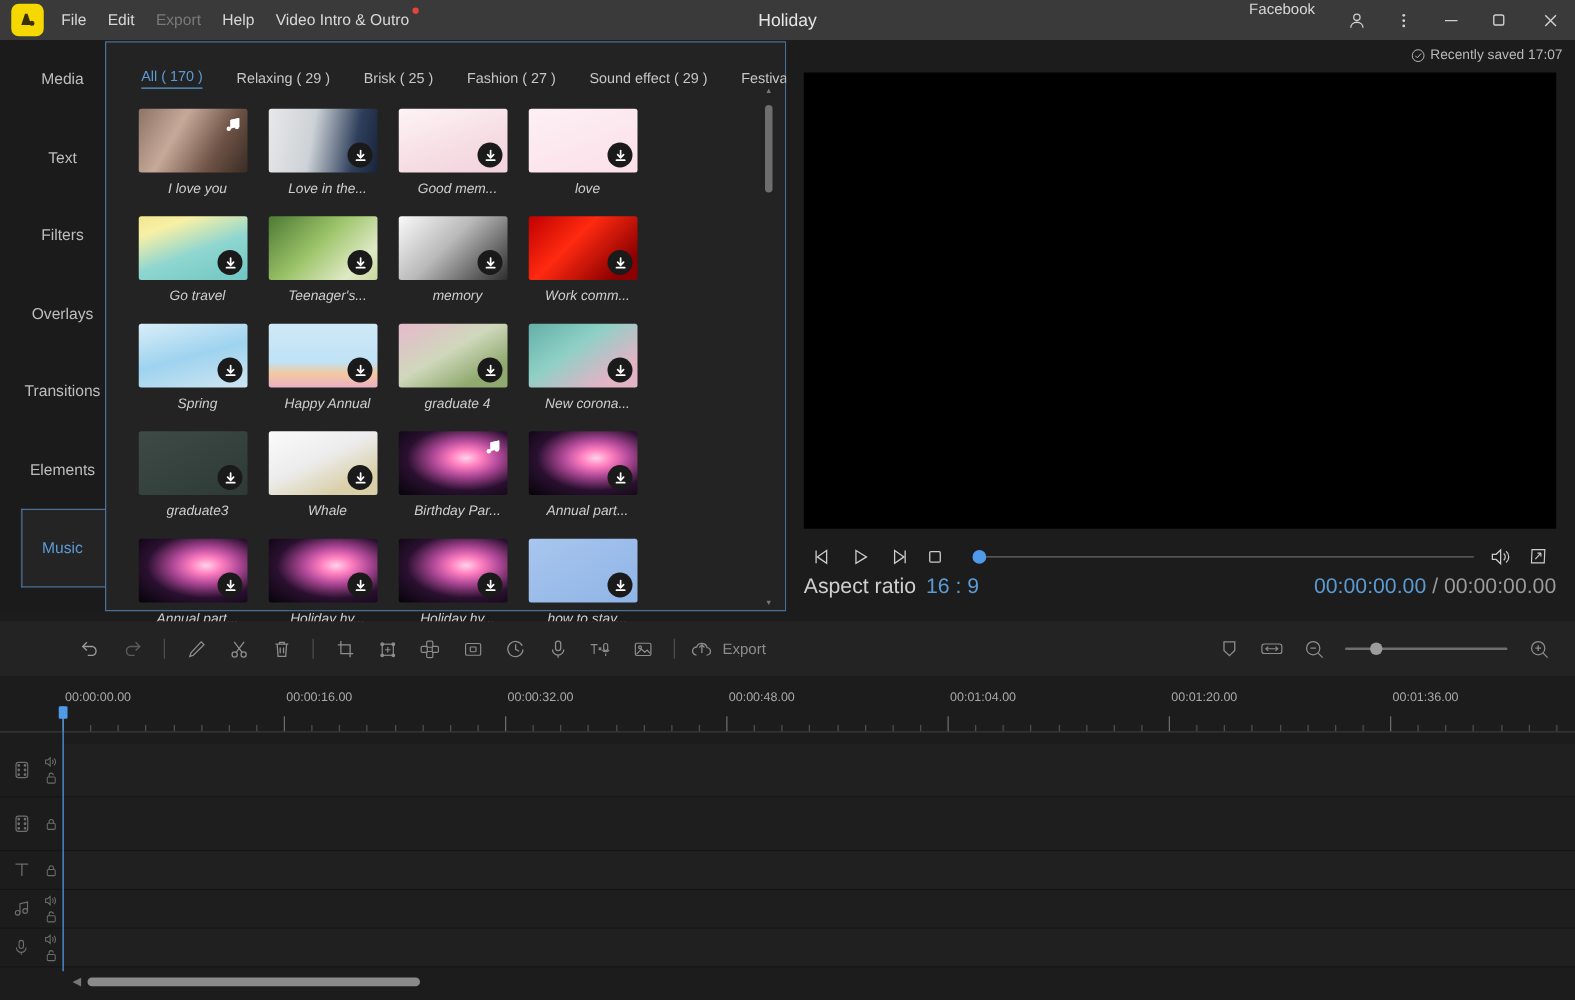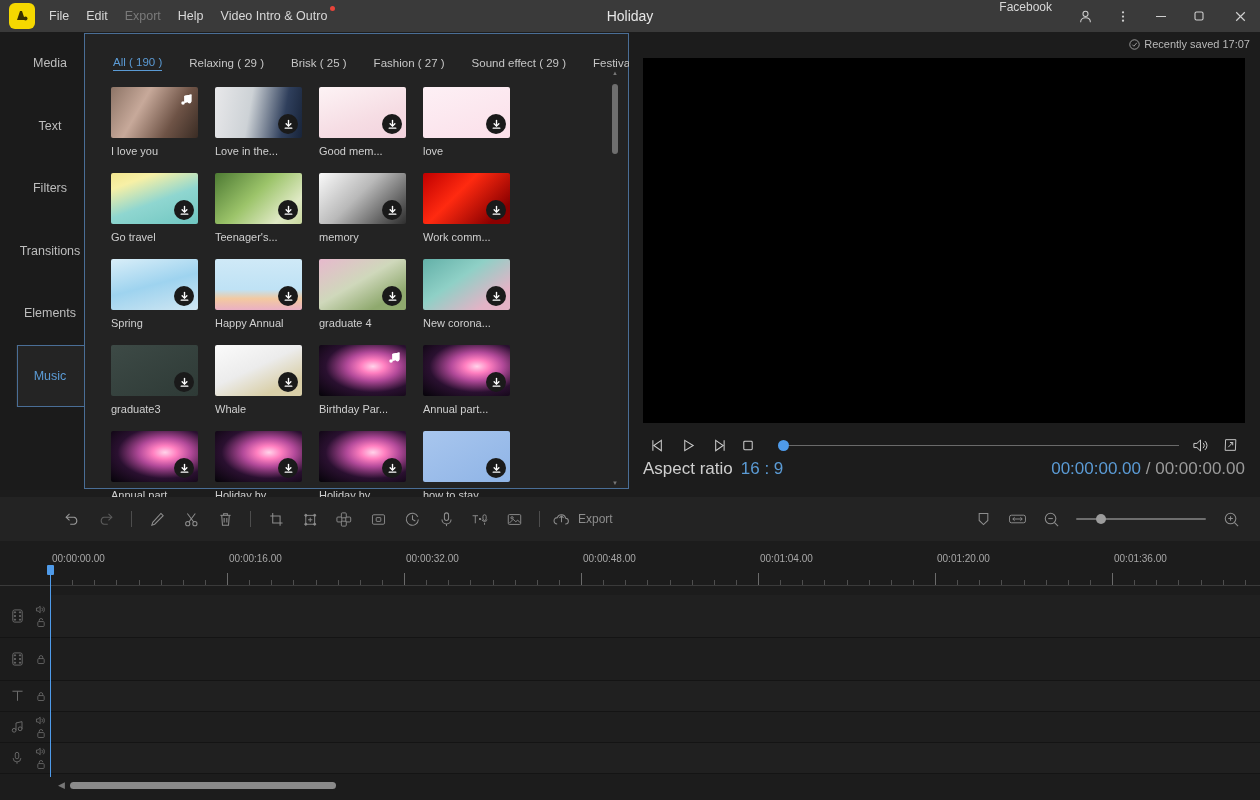--- a/index.html
+++ b/index.html
@@ -82,23 +82,23 @@
     position: relative; width: 87px; height: 51px; border-radius: 2px;
     overflow: hidden; background: #444;
   }
   .thumb .badge {
     position: absolute; width: 20px; height: 20px; border-radius: 50%;
     display: flex; align-items: center; justify-content: center;
   }
   .badge.dl { right: 4px; bottom: 4px; background: #1a1a1a; color: #fff; }
   .badge.note { right: 2px; top: 2px; background: transparent; color: #fff; }
   .tile-label {
-    width: 94px; margin-top: 7px; text-align: left;
+    width: 94px; margin-top: 7px; text-align: center;
     font-size: 11px; color: #cfcfcf; white-space: nowrap;
-    overflow: hidden; text-overflow: clip;
+    overflow: hidden; text-overflow: clip; font-style: italic;
   }
   .vscroll {
     position: absolute; right: 10px; top: 44px; width: 6px; height: 400px;
   }
   .vscroll .thumbbar {
     position: absolute; top: 6px; left: 0; width: 6px; height: 70px;
     background: #6e6e6e; border-radius: 3px;
   }
   .vscroll .arrow { position: absolute; left: 0; width: 6px; text-align: center;
     font-size: 6px; color: #777; }
@@ -236,33 +236,36 @@
     <div class="rail-item">
         <span>Media</span>
       </div>
     <div class="rail-item">
         <span>Text</span>
       </div>
     <div class="rail-item">
         <span>Filters</span>
       </div>
     <div class="rail-item">
+        <span>Overlays</span>
+      </div>
+    <div class="rail-item">
         <span>Transitions</span>
       </div>
     <div class="rail-item">
         <span>Elements</span>
       </div>
     <div class="rail-item active">
         <span>Music</span>
       </div>
   </div>
 
   <div class="lib">
     <div class="cats">
-      <div class="cat active">All ( 190 )</div>
+      <div class="cat active">All ( 170 )</div>
       <div class="cat">Relaxing ( 29 )</div>
       <div class="cat">Brisk ( 25 )</div>
       <div class="cat">Fashion ( 27 )</div>
       <div class="cat">Sound effect ( 29 )</div>
       <div class="cat">Festival ( 0 )</div>
     </div>
     <div class="grid" id="music-grid">
         <div class="tile">
           <div class="thumb" style="background: linear-gradient(120deg, rgb(141, 116, 102), rgb(199, 169, 154) 35%, rgb(110, 83, 70) 70%, rgb(58, 44, 36));">
             <div class="badge note">

